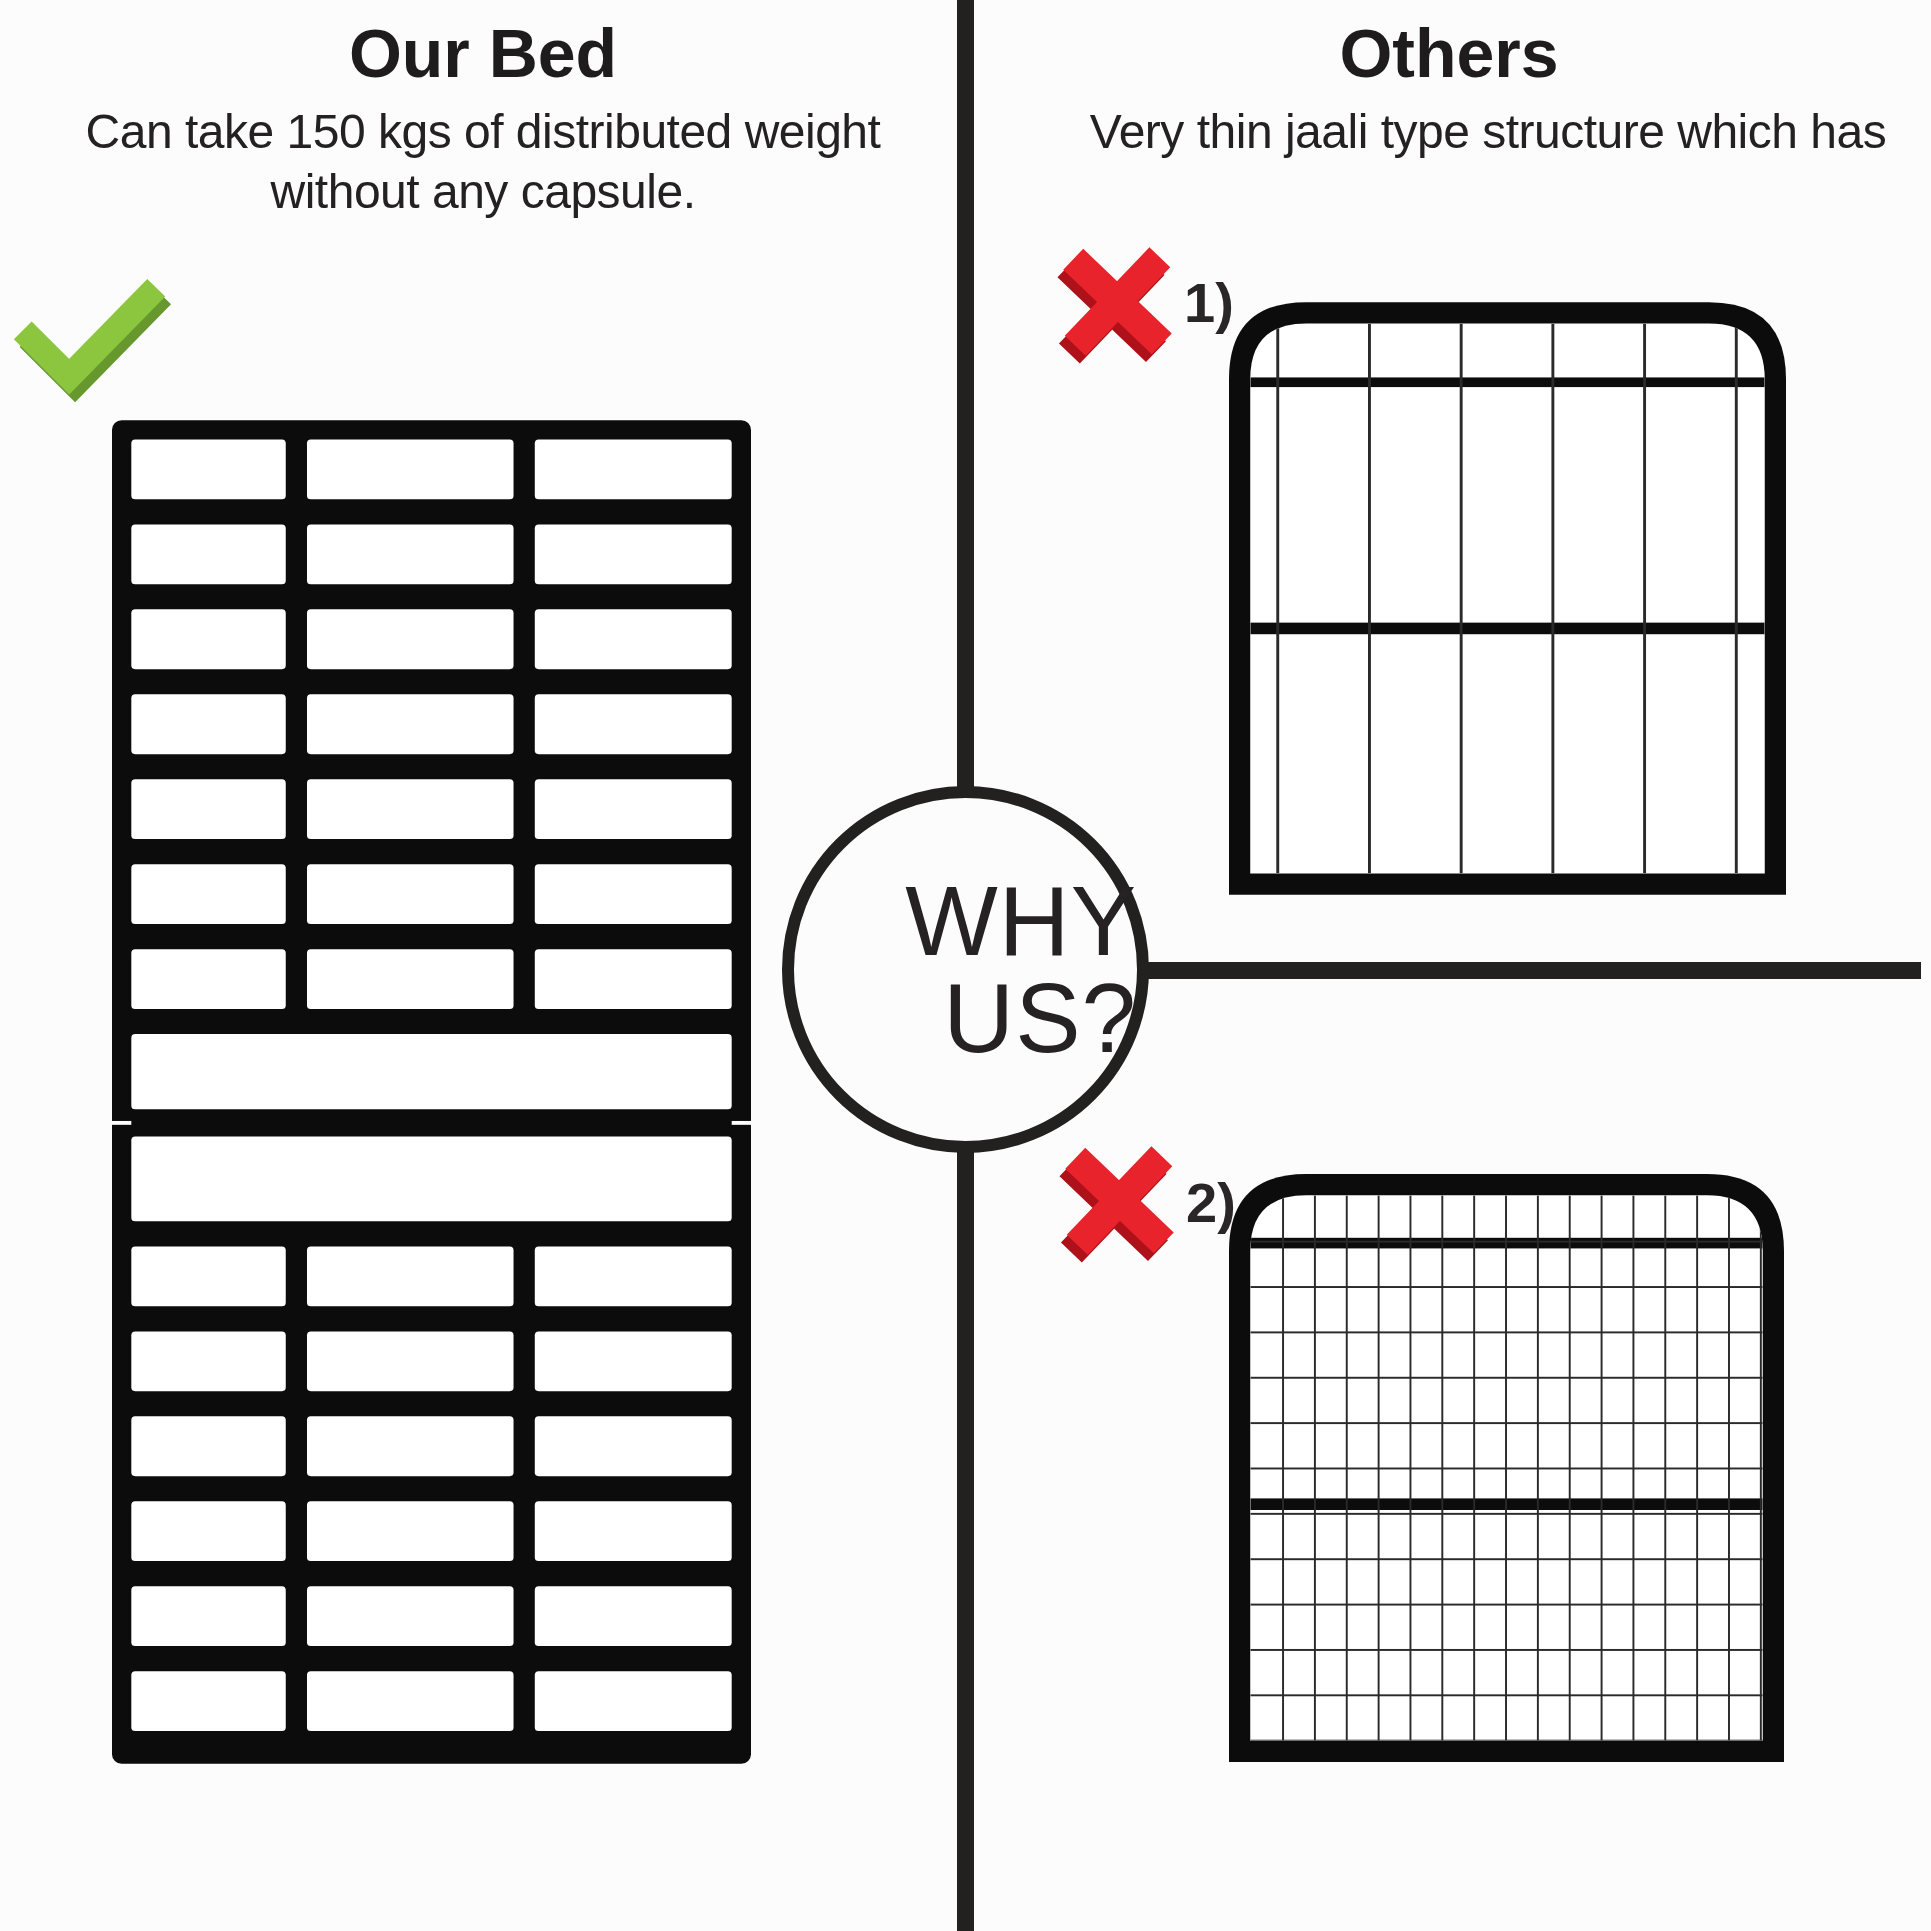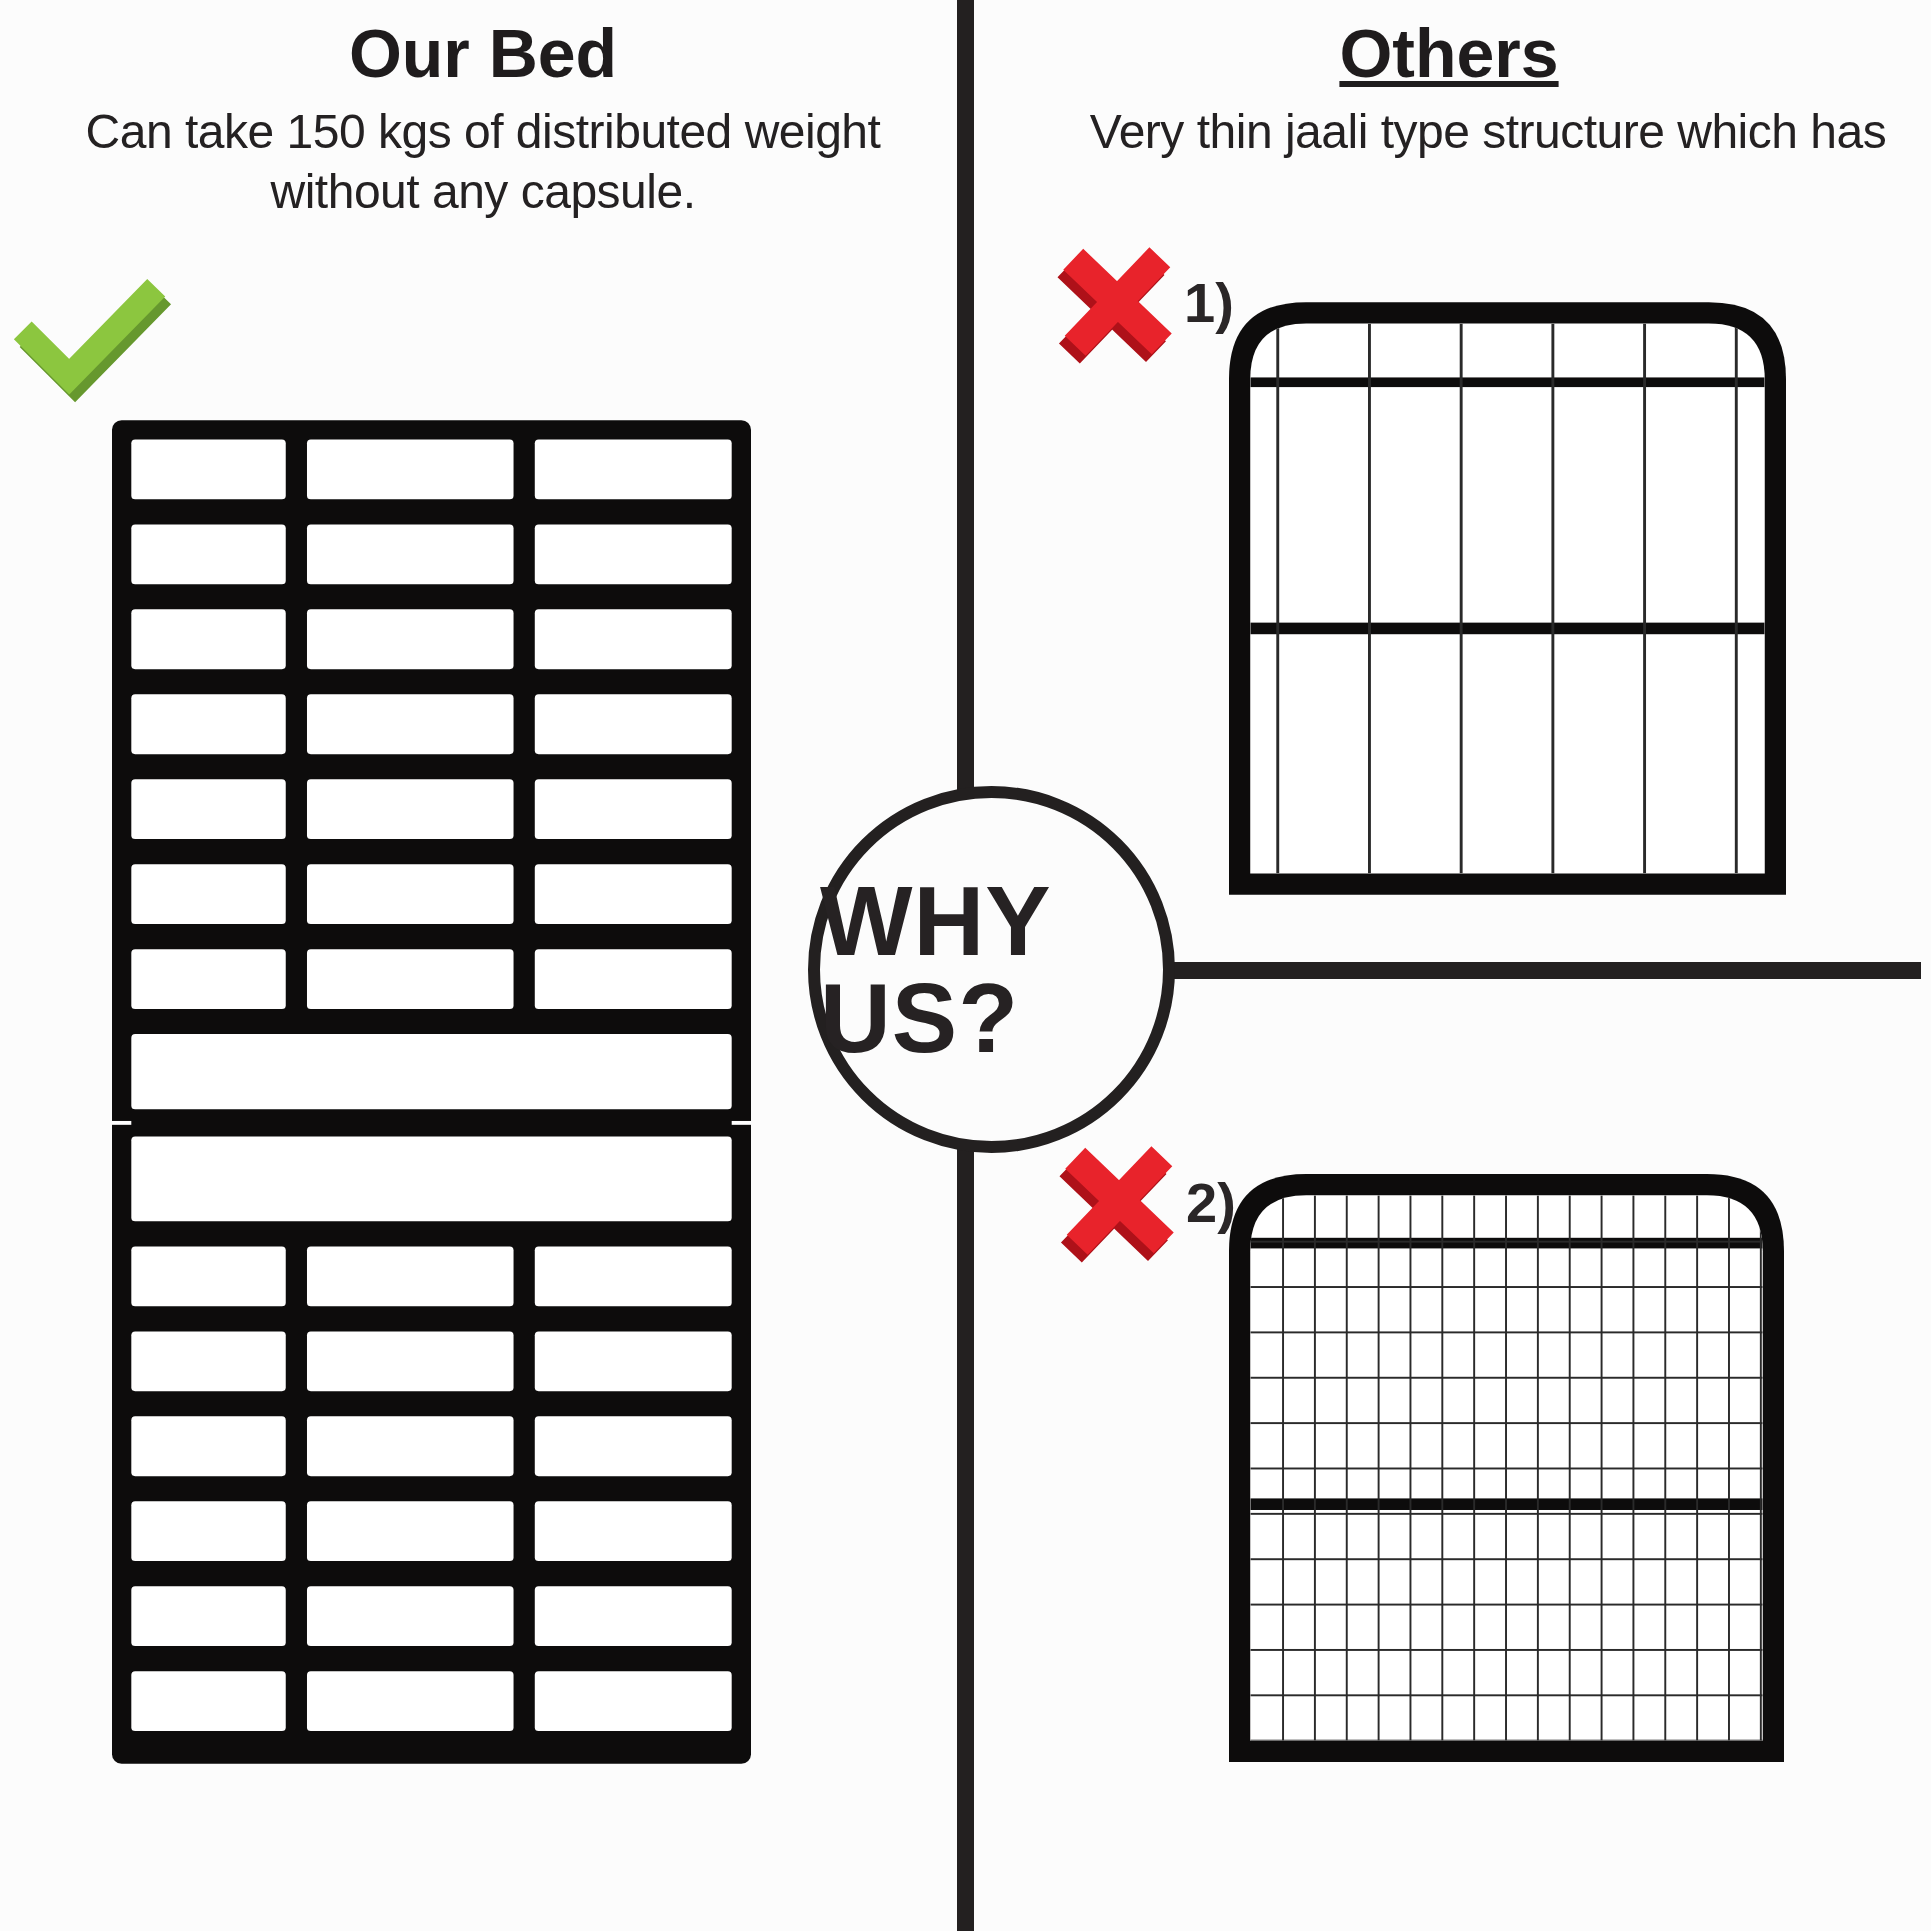--- a/index.html
+++ b/index.html
@@ -9,36 +9,36 @@
     background:var(--bg,#fcfcfc);overflow:hidden;
     font-family:"Liberation Sans",sans-serif;color:#232021;
   }
   svg{overflow:visible;display:block;}
   .abs{position:absolute;}
   .panel-title{
     position:absolute;margin:0;width:966px;text-align:center;
     font-size:68px;font-weight:700;letter-spacing:0;color:#1f1c1d;top:13.5px;
   }
   .panel-title.left{left:0;}
-  .panel-title.right{left:966px;text-decoration:underline;}
+  .panel-title.right{left:966px;}
   .desc{
     position:absolute;margin:0;width:966px;text-align:center;
     font-size:48px;line-height:60px;letter-spacing:-0.5px;color:#242122;top:102px;
   }
   .desc.left{left:0;}
   .desc.right{left:1005px;}
   .desc span{display:block;}
   .divider-v{position:absolute;left:957px;top:0;width:17.4px;height:1931px;background:var(--ink,#232020);z-index:1;}
   .divider-h{position:absolute;left:966px;top:962px;width:966px;height:17.4px;background:var(--ink,#232020);z-index:1;}
   .badge{
-    position:absolute;left:808px;top:786px;width:367px;height:367px;
+    position:absolute;left:782px;top:786px;width:367px;height:367px;
     box-sizing:border-box;border:12.6px solid var(--ink,#232020);border-radius:50%;
     background:var(--bg,#fcfcfc);z-index:2;
-    display:flex;flex-direction:column;align-items:flex-start;justify-content:center;
-    font-size:98px;font-weight:700;line-height:97px;letter-spacing:1px;color:#262223;
+    display:flex;flex-direction:column;align-items:flex-end;justify-content:center;
+    font-size:98px;font-weight:400;line-height:97px;letter-spacing:1px;color:#262223;
     text-align:center;
   }
   .num{position:absolute;font-size:56px;font-weight:700;color:#2a2627;z-index:2;}
   .x-main{stroke:var(--red-main,#e8232b);}
   .x-shade{stroke:var(--red-dark,#ae1119);}
   .check-main{stroke:var(--green-main,#8cc63f);}
   .check-shade{stroke:var(--green-dark,#66982e);}
 </style>
 </head>
 <body>

